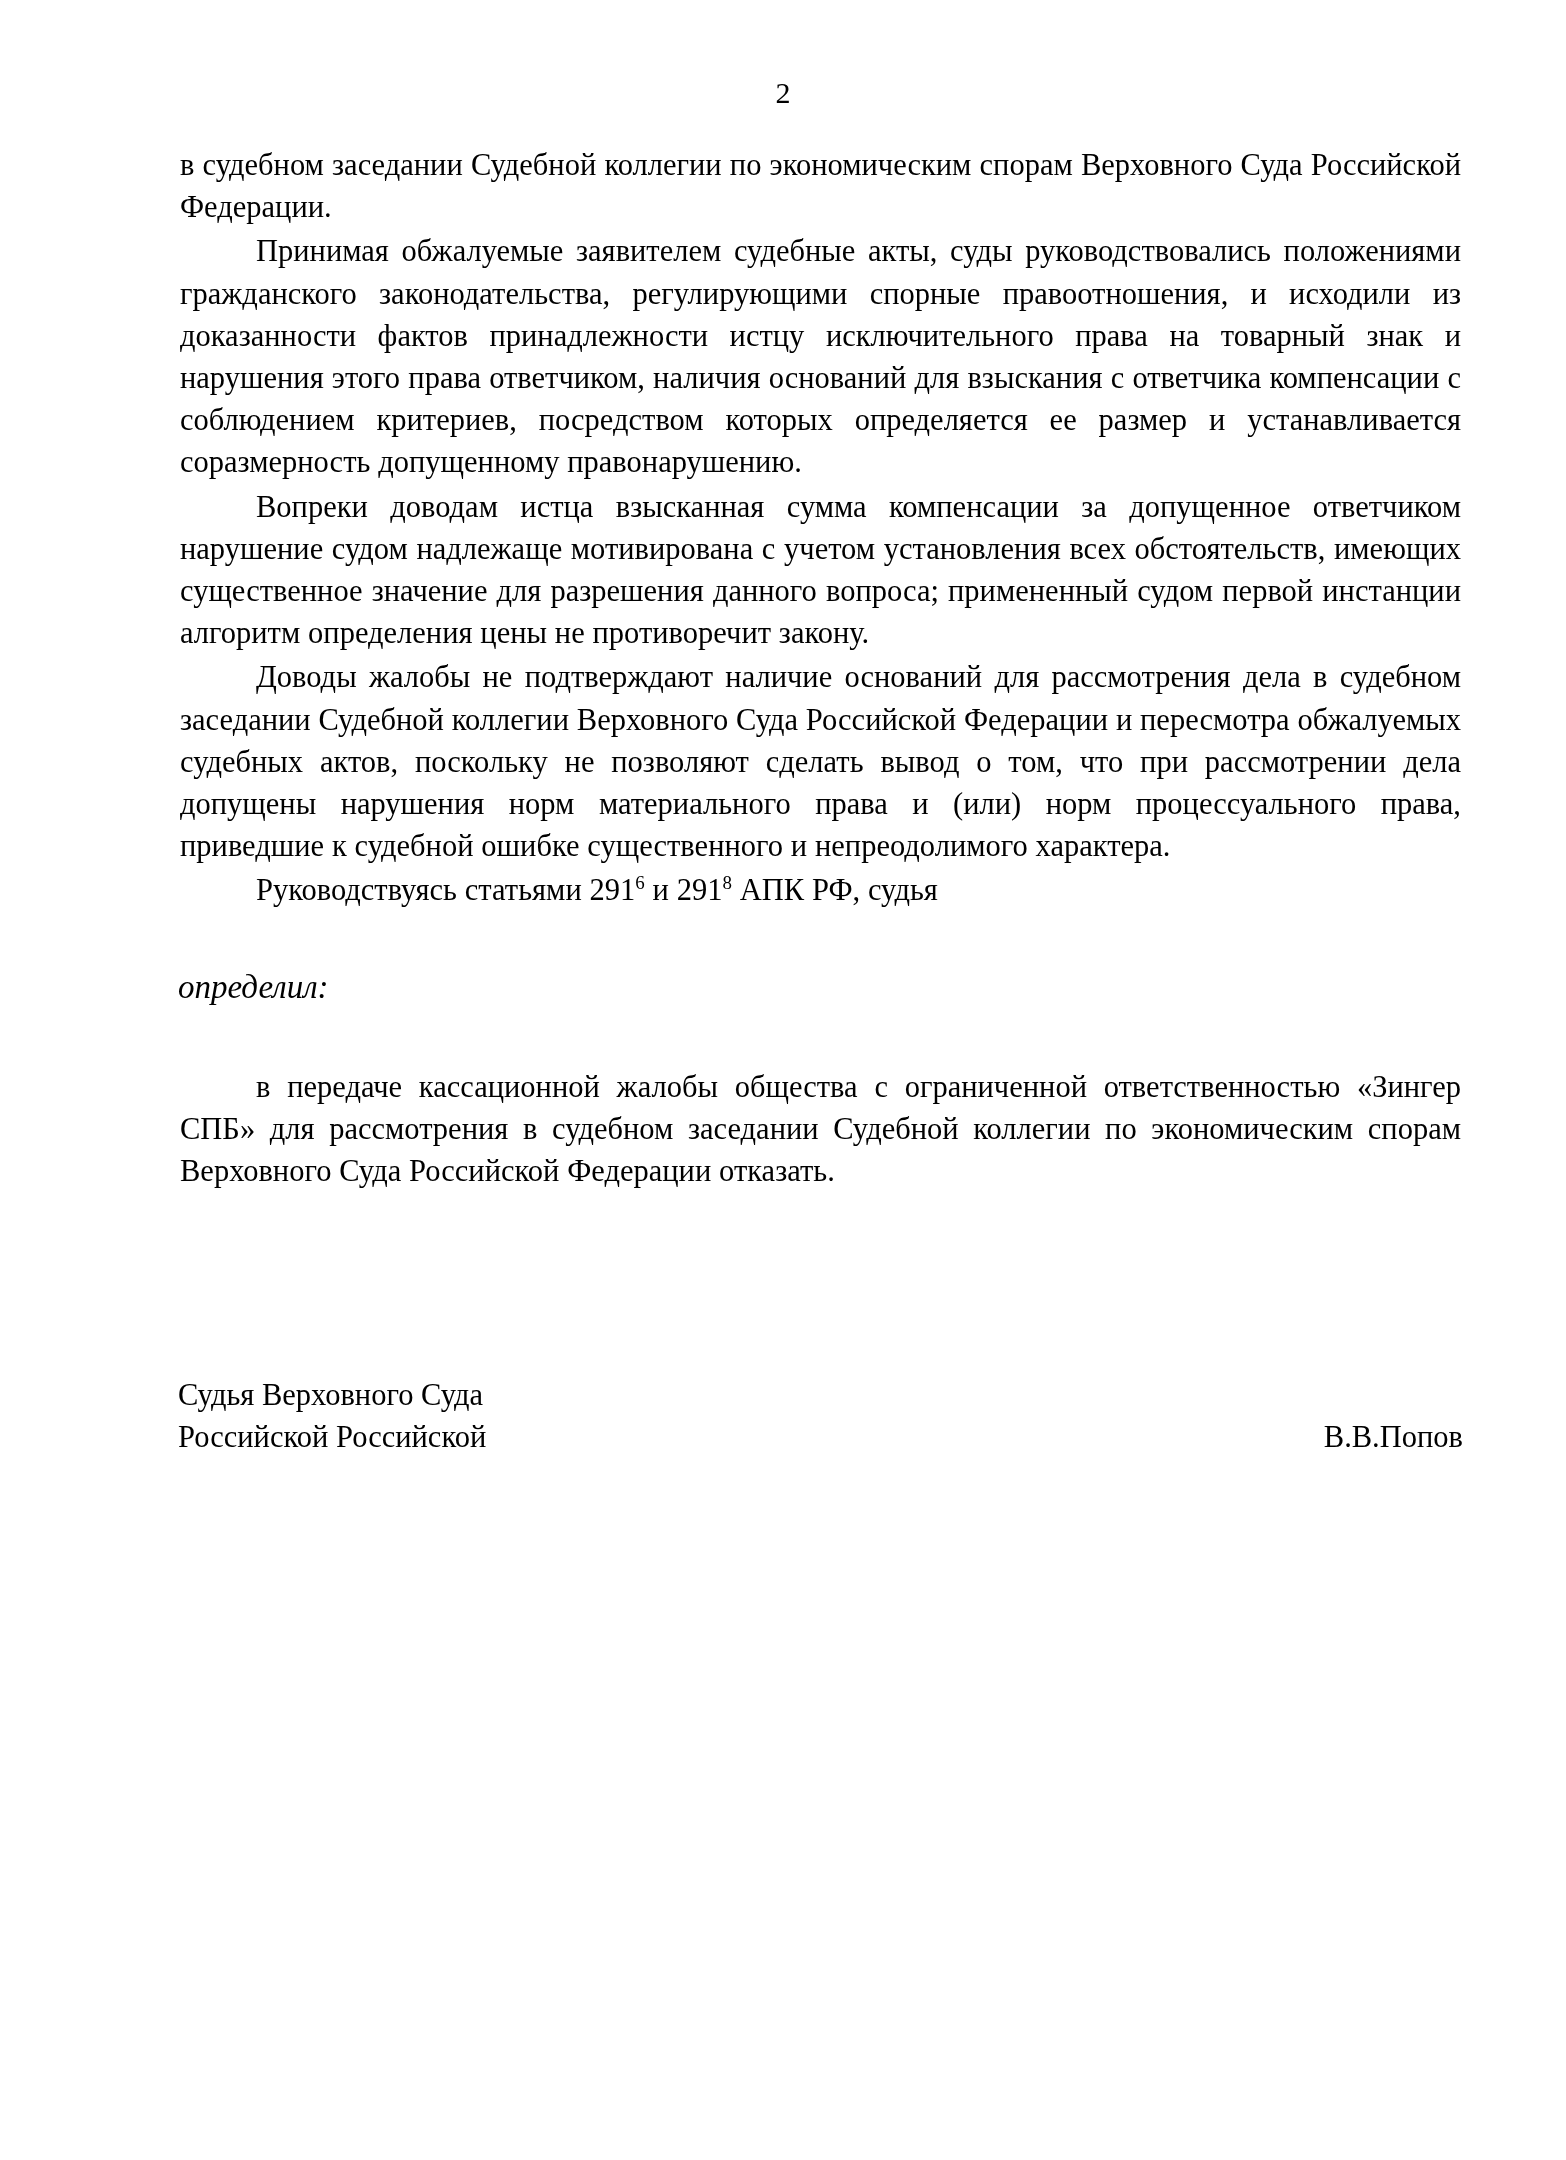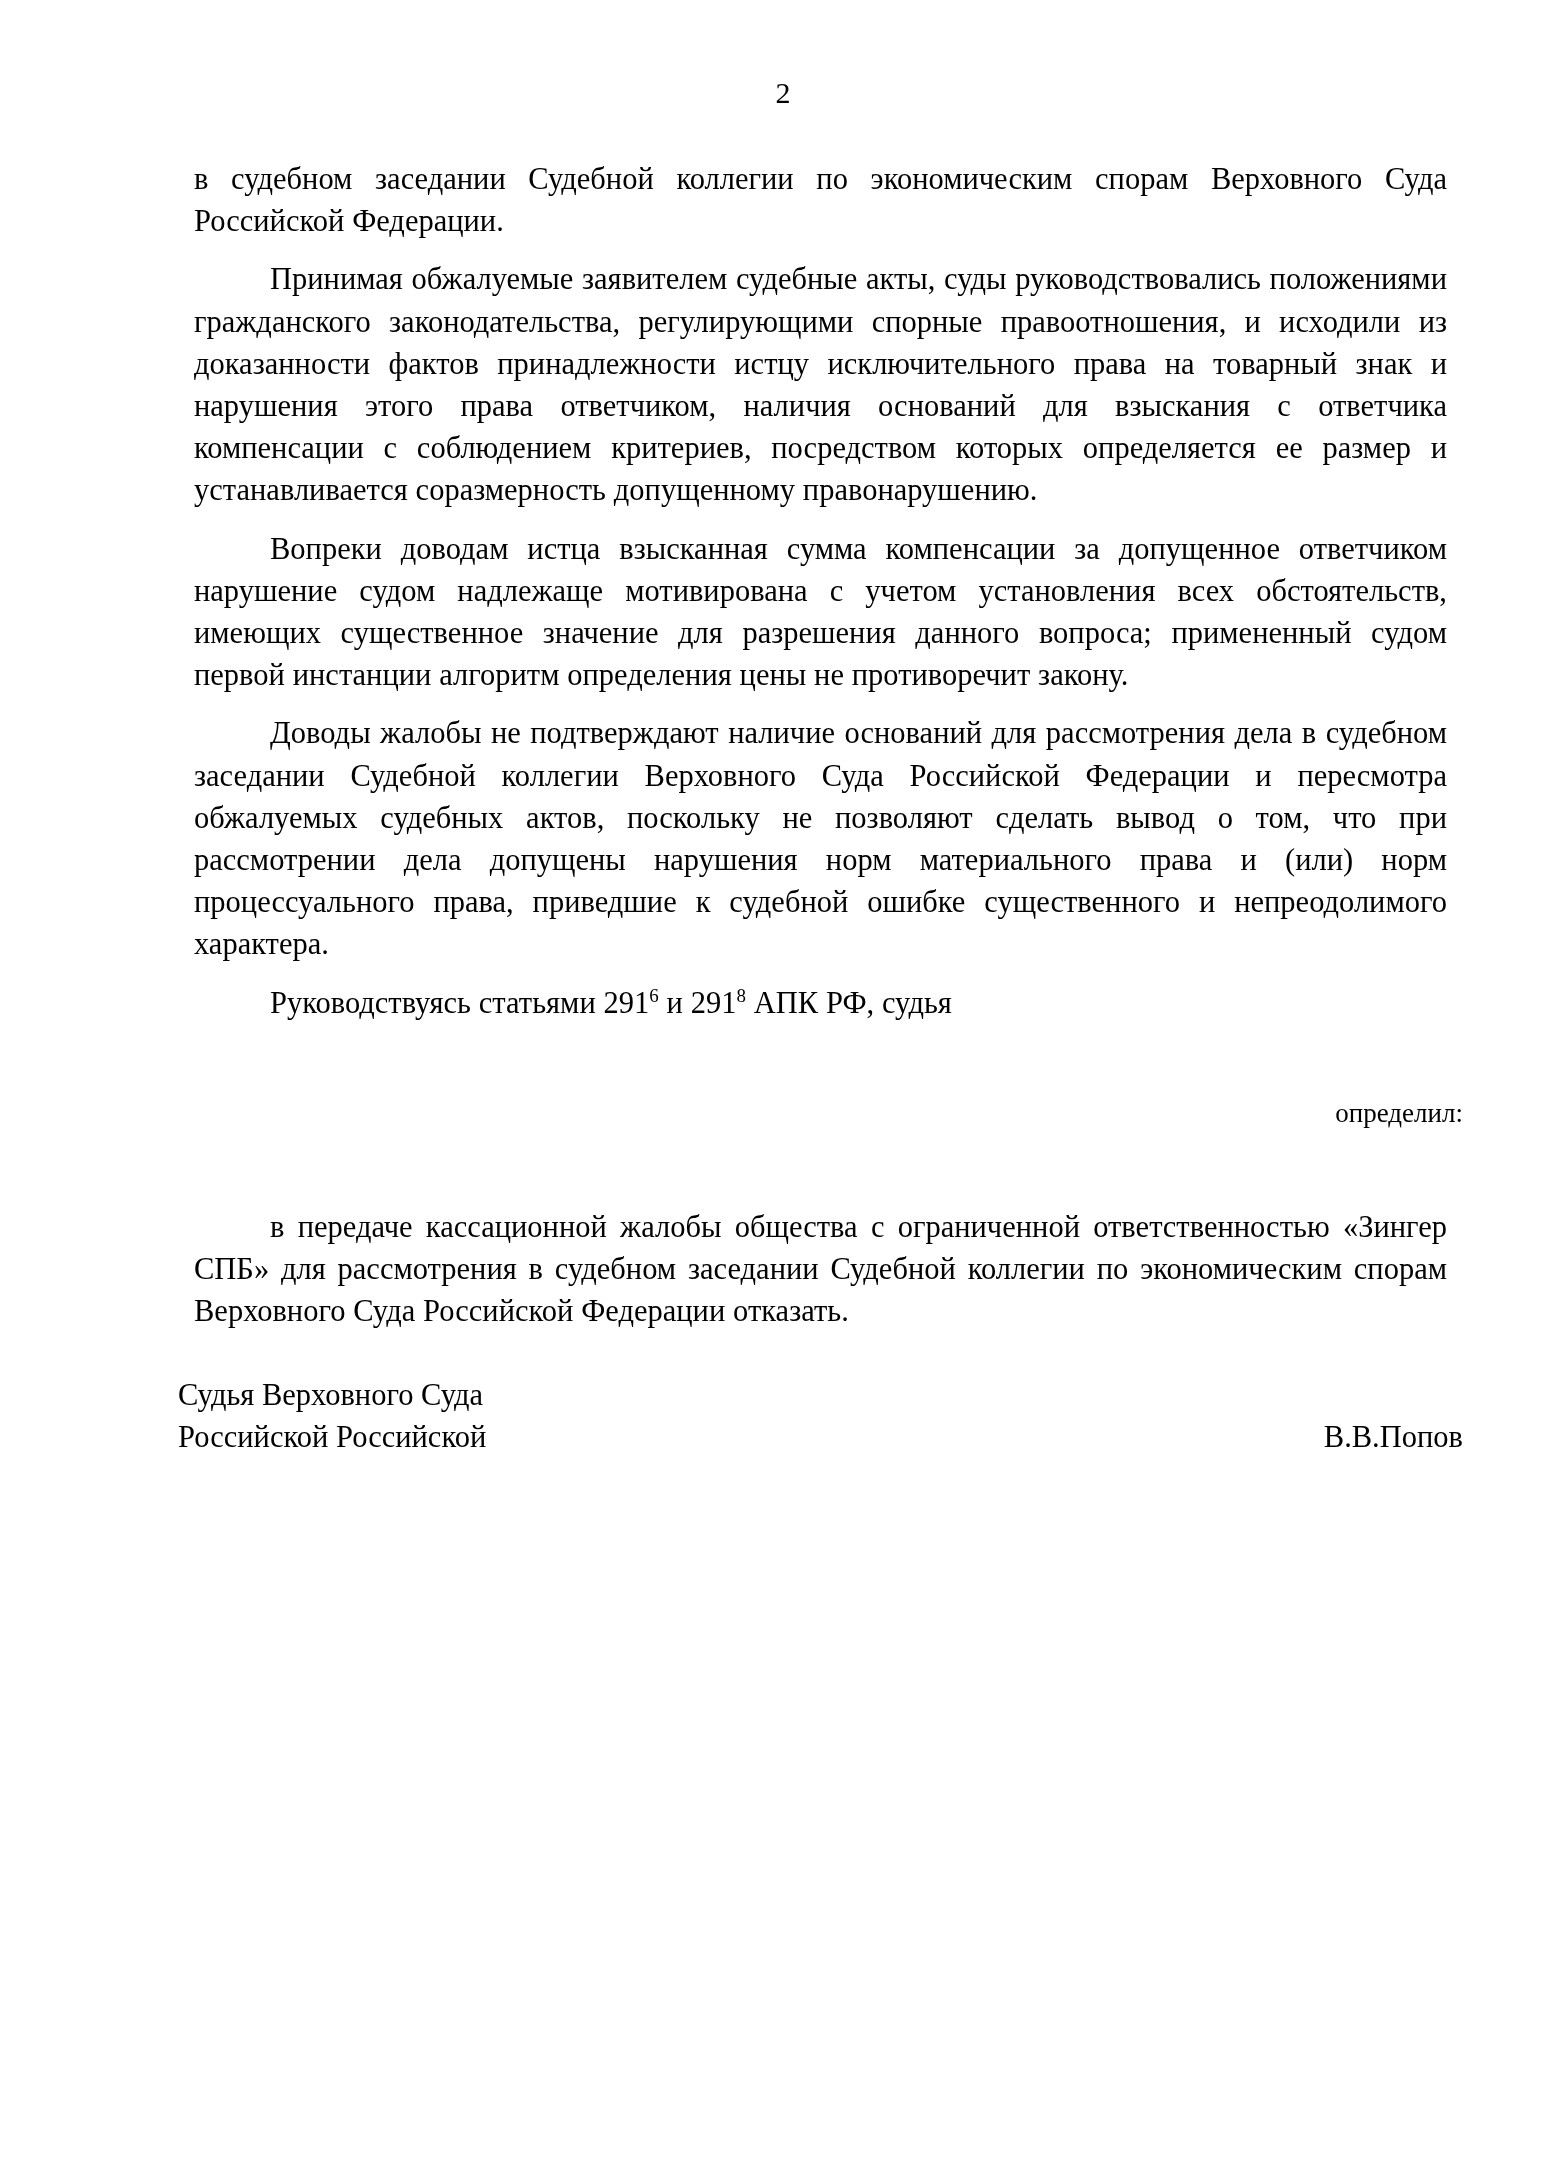--- a/index.html
+++ b/index.html
@@ -33,40 +33,41 @@
     line-height: 1;
     letter-spacing: 0.2px;
   }
   .body-area {
     position: absolute;
     left: 178px;
     top: 142px;
     width: 1285px;
   }
   p.para {
-    margin: 16px;
+    margin: 2px;
     font-size: 30.5px;
     line-height: 42.2px;
     text-align: justify;
     text-align-last: left;
     text-justify: inter-word;
     word-spacing: 0.2px;
     hyphens: none;
   }
   p.para.indent {
     text-indent: 76px;
   }
   p.para.noindent {
     text-indent: 0;
   }
   .centered-line {
     margin: 0;
-    font-size: 27px;
+    font-size: 33px;
     line-height: 42.2px;
-    text-align: right;
+    text-align: left;
+    font-style: italic;
   }
   .gap-determ-before { height: 52px; }
   .gap-determ-after { height: 56px; }
   .sig-block {
     position: absolute;
     left: 178px;
     top: 1374px;
     width: 1285px;
     font-size: 30.5px;
     line-height: 42.2px;

